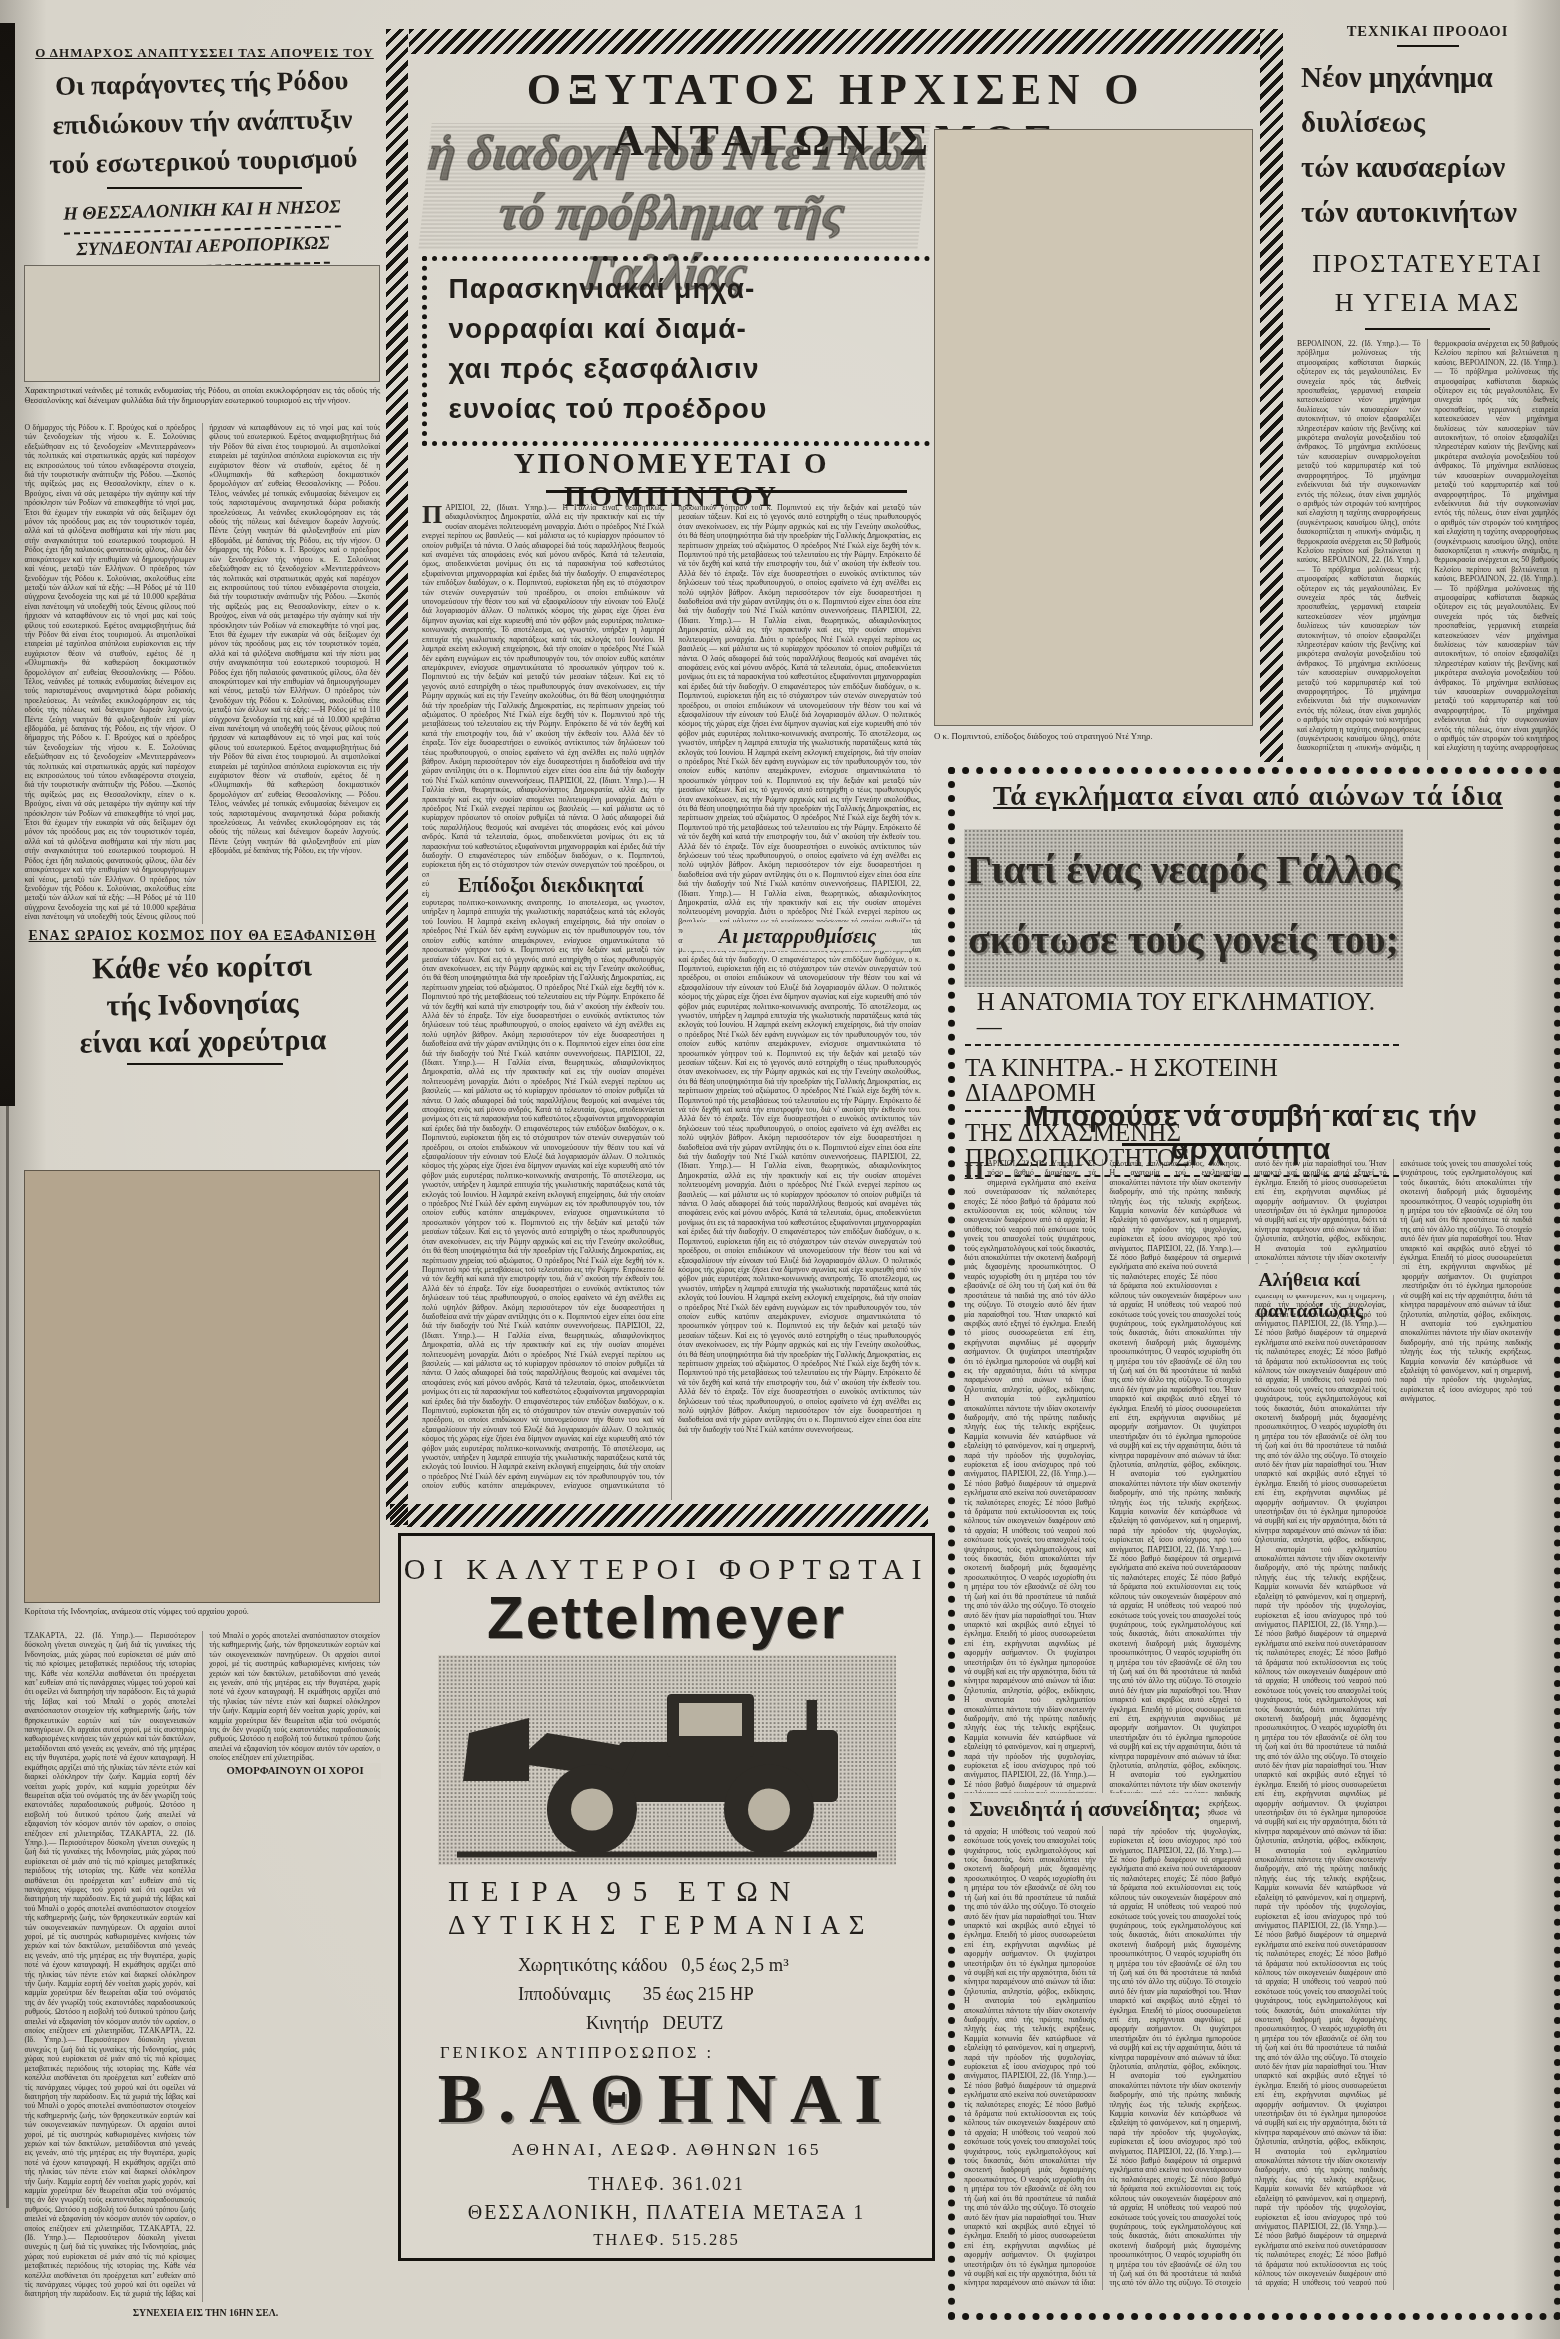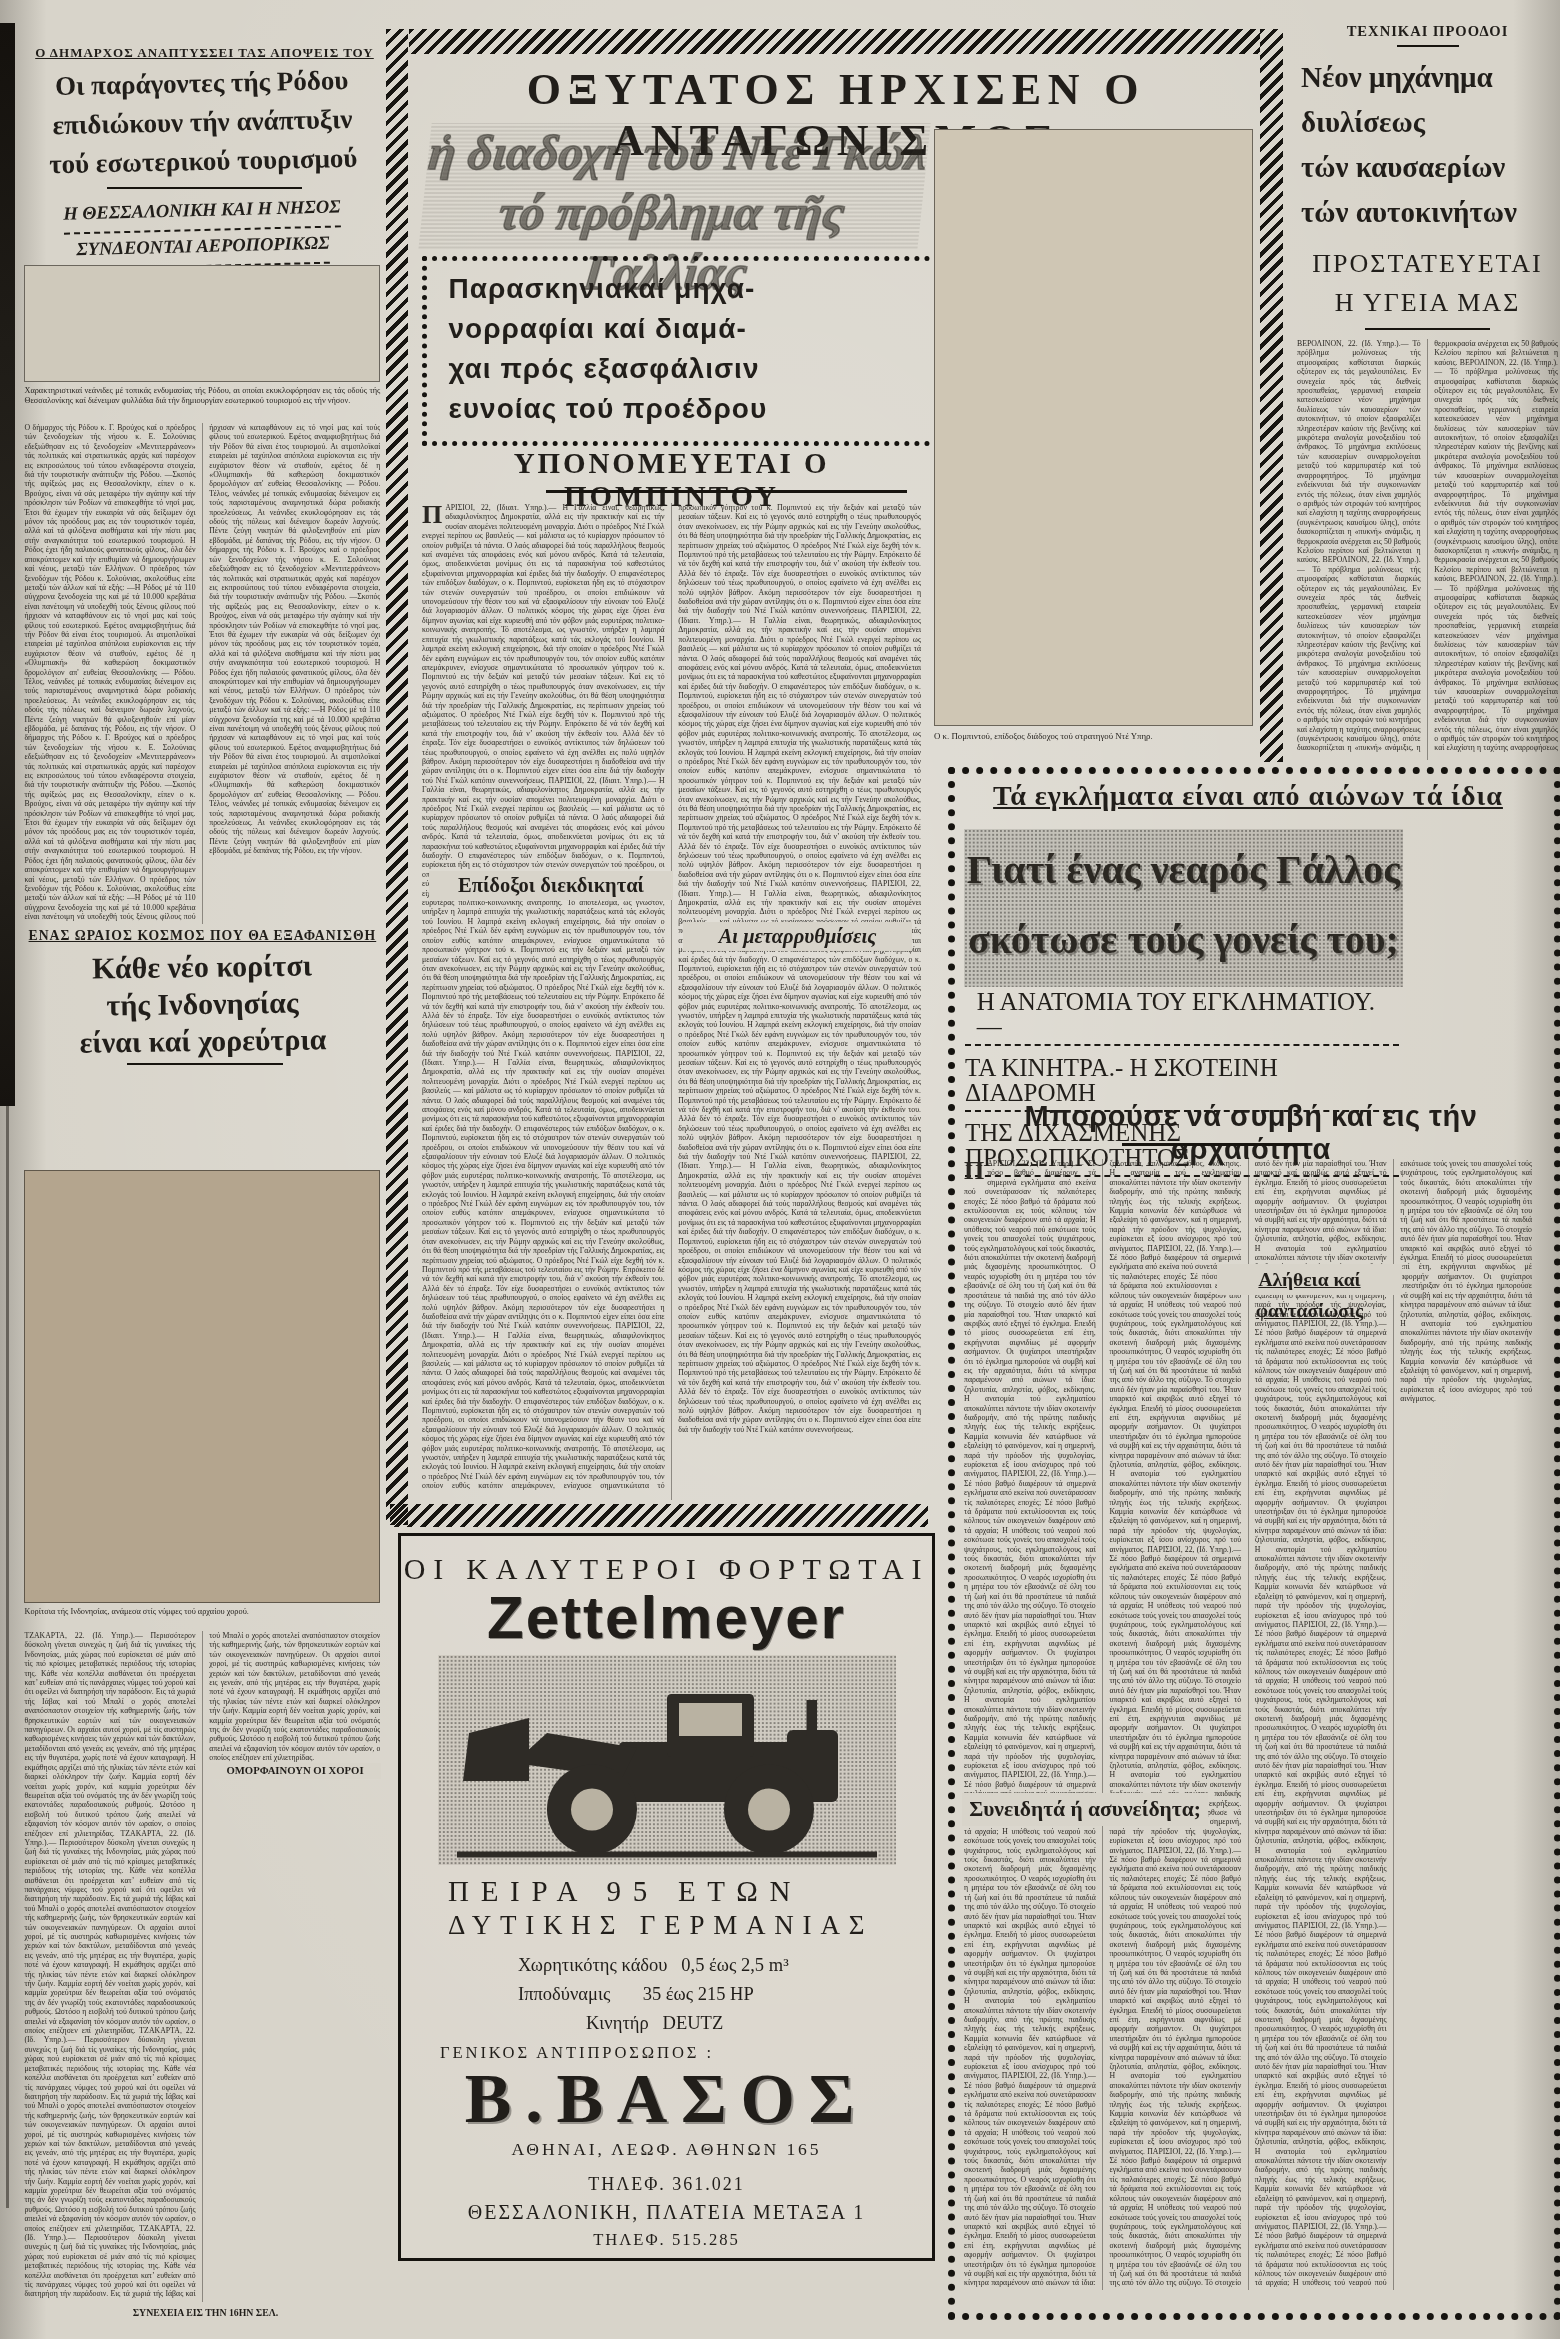--- a/index.html
+++ b/index.html
@@ -136,21 +136,21 @@
     <div style="padding-left:11.7px;">Η ΑΝΑΤΟΜΙΑ ΤΟΥ ΕΓΚΛΗΜΑΤΙΟΥ.—</div>
     <div class="dashrule" style="margin:4.9px 0 8.8px 0;"></div>
     <div>ΤΑ ΚΙΝΗΤΡΑ.- Η ΣΚΟΤΕΙΝΗ ΔΙΑΔΡΟΜΗ</div>
     <div class="dashrule" style="margin:4.9px 0 8.8px 0;"></div>
     <div>ΤΗΣ ΔΙΧΑΣΜΕΝΗΣ ΠΡΟΣΩΠΙΚΟΤΗΤΟΣ</div>
     <div class="dashrule" style="margin:4.9px 0 0 0;"></div>
   </div>
   <div class="abs sans ctr" style="left:961px;top:1100px;width:580px;font-weight:bold;font-size:29px;letter-spacing:0.5px;">Μπορούσε νά συμβή καί εις τήν αρχαιότητα</div>
   <div class="abs rule" style="left:1122px;top:1143px;width:185px;height:2.9px;"></div>
   <div class="abs bodytxt cols4 dropcap" style="left:964px;top:1159px;width:568px;height:1131px;">ΠΑΡΙΣΙΟΙ, 22, (Ιδ. Υπηρ.).— Σέ πόσο βαθμό διαφέρουν τά σημερινά εγκλήματα από εκείνα πού συνετάρασσαν τίς παλαιότερες εποχές; Σέ πόσο βαθμό τά δράματα πού εκτυλίσσονται εις τούς κόλπους τών οικογενειών διαφέρουν από τά αρχαία; Η υπόθεσις τού νεαρού πού εσκότωσε τούς γονείς του απασχολεί τούς ψυχιάτρους, τούς εγκληματολόγους καί τούς δικαστάς, διότι αποκαλύπτει τήν σκοτεινή διαδρομή μιάς διχασμένης προσωπικότητος. Ο νεαρός ισχυρίσθη ότι η μητέρα του τόν εβασάνιζε σέ όλη του τή ζωή καί ότι θά προστάτευε τά παιδιά της από τόν άλλο της σύζυγο. Τό στοιχείο αυτό δέν ήταν μία παραίσθησί του. Ήταν υπαρκτό καί ακριβώς αυτό εξηγεί τό έγκλημα. Επειδή τό μίσος συσσωρεύεται επί έτη, εκρήγνυται αιφνιδίως μέ αφορμήν ασήμαντον. Οι ψυχίατροι υπεστήριξαν ότι τό έγκλημα ημπορούσε νά συμβή καί εις τήν αρχαιότητα, διότι τά κίνητρα παραμένουν από αιώνων τά ίδια: ζηλοτυπία, απληστία, φόβος, εκδίκησις. Η ανατομία τού εγκληματίου αποκαλύπτει πάντοτε τήν ιδίαν σκοτεινήν διαδρομήν, από τής πρώτης παιδικής πληγής έως τής τελικής εκρήξεως. Καμμία κοινωνία δέν κατώρθωσε νά εξαλείψη τό φαινόμενον, καί η σημερινή, παρά τήν πρόοδον τής ψυχολογίας, ευρίσκεται εξ ίσου ανίσχυρος πρό τού αινίγματος.  ΠΑΡΙΣΙΟΙ, 22, (Ιδ. Υπηρ.).— Σέ πόσο βαθμό διαφέρουν τά σημερινά εγκλήματα από εκείνα πού συνετάρασσαν τίς παλαιότερες εποχές; Σέ πόσο βαθμό τά δράματα πού εκτυλίσσονται εις τούς κόλπους τών οικογενειών διαφέρουν από τά αρχαία; Η υπόθεσις τού νεαρού πού εσκότωσε τούς γονείς του απασχολεί τούς ψυχιάτρους, τούς εγκληματολόγους καί τούς δικαστάς, διότι αποκαλύπτει τήν σκοτεινή διαδρομή μιάς διχασμένης προσωπικότητος. Ο νεαρός ισχυρίσθη ότι η μητέρα του τόν εβασάνιζε σέ όλη του τή ζωή καί ότι θά προστάτευε τά παιδιά της από τόν άλλο της σύζυγο. Τό στοιχείο αυτό δέν ήταν μία παραίσθησί του. Ήταν υπαρκτό καί ακριβώς αυτό εξηγεί τό έγκλημα. Επειδή τό μίσος συσσωρεύεται επί έτη, εκρήγνυται αιφνιδίως μέ αφορμήν ασήμαντον. Οι ψυχίατροι υπεστήριξαν ότι τό έγκλημα ημπορούσε νά συμβή καί εις τήν αρχαιότητα, διότι τά κίνητρα παραμένουν από αιώνων τά ίδια: ζηλοτυπία, απληστία, φόβος, εκδίκησις. Η ανατομία τού εγκληματίου αποκαλύπτει πάντοτε τήν ιδίαν σκοτεινήν διαδρομήν, από τής πρώτης παιδικής πληγής έως τής τελικής εκρήξεως. Καμμία κοινωνία δέν κατώρθωσε νά εξαλείψη τό φαινόμενον, καί η σημερινή, παρά τήν πρόοδον τής ψυχολογίας, ευρίσκεται εξ ίσου ανίσχυρος πρό τού αινίγματος.  ΠΑΡΙΣΙΟΙ, 22, (Ιδ. Υπηρ.).— Σέ πόσο βαθμό διαφέρουν τά σημερινά εγκλήματα από εκείνα πού συνετάρασσαν τίς παλαιότερες εποχές; Σέ πόσο βαθμό τά δράματα πού εκτυλίσσονται εις τούς κόλπους τών οικογενειών διαφέρουν από τά αρχαία; Η υπόθεσις τού νεαρού πού εσκότωσε τούς γονείς του απασχολεί τούς ψυχιάτρους, τούς εγκληματολόγους καί τούς δικαστάς, διότι αποκαλύπτει τήν σκοτεινή διαδρομή μιάς διχασμένης προσωπικότητος. Ο νεαρός ισχυρίσθη ότι η μητέρα του τόν εβασάνιζε σέ όλη του τή ζωή καί ότι θά προστάτευε τά παιδιά της από τόν άλλο της σύζυγο. Τό στοιχείο αυτό δέν ήταν μία παραίσθησί του. Ήταν υπαρκτό καί ακριβώς αυτό εξηγεί τό έγκλημα. Επειδή τό μίσος συσσωρεύεται επί έτη, εκρήγνυται αιφνιδίως μέ αφορμήν ασήμαντον. Οι ψυχίατροι υπεστήριξαν ότι τό έγκλημα ημπορούσε νά συμβή καί εις τήν αρχαιότητα, διότι τά κίνητρα παραμένουν από αιώνων τά ίδια: ζηλοτυπία, απληστία, φόβος, εκδίκησις. Η ανατομία τού εγκληματίου αποκαλύπτει πάντοτε τήν ιδίαν σκοτεινήν διαδρομήν, από τής πρώτης παιδικής πληγής έως τής τελικής εκρήξεως. Καμμία κοινωνία δέν κατώρθωσε νά εξαλείψη τό φαινόμενον, καί η σημερινή, παρά τήν πρόοδον τής ψυχολογίας, ευρίσκεται εξ ίσου ανίσχυρος πρό τού αινίγματος.  ΠΑΡΙΣΙΟΙ, 22, (Ιδ. Υπηρ.).— Σέ πόσο βαθμό διαφέρουν τά σημερινά εγκλήματα από εκείνα πού συνετάρασσαν τίς παλαιότερες εποχές; Σέ πόσο βαθμό τά δράματα πού εκτυλίσσονται εις τούς κόλπους τών οικογενειών διαφέρουν από τά αρχαία; Η υπόθεσις τού νεαρού πού εσκότωσε τούς γονείς του απασχολεί τούς ψυχιάτρους, τούς εγκληματολόγους καί τούς δικαστάς, διότι αποκαλύπτει τήν σκοτεινή διαδρομή μιάς διχασμένης προσωπικότητος. Ο νεαρός ισχυρίσθη ότι η μητέρα του τόν εβασάνιζε σέ όλη του τή ζωή καί ότι θά προστάτευε τά παιδιά της από τόν άλλο της σύζυγο. Τό στοιχείο αυτό δέν ήταν μία παραίσθησί του. Ήταν υπαρκτό καί ακριβώς αυτό εξηγεί τό έγκλημα. Επειδή τό μίσος συσσωρεύεται επί έτη, εκρήγνυται αιφνιδίως μέ αφορμήν ασήμαντον. Οι ψυχίατροι υπεστήριξαν ότι τό έγκλημα ημπορούσε νά συμβή καί εις τήν αρχαιότητα, διότι τά κίνητρα παραμένουν από αιώνων τά ίδια: ζηλοτυπία, απληστία, φόβος, εκδίκησις. Η ανατομία τού εγκληματίου αποκαλύπτει πάντοτε τήν ιδίαν σκοτεινήν διαδρομήν, από τής πρώτης παιδικής πληγής έως τής τελικής εκρήξεως. Καμμία κοινωνία δέν κατώρθωσε νά εξαλείψη τό φαινόμενον, καί η σημερινή, παρά τήν πρόοδον τής ψυχολογίας, ευρίσκεται εξ ίσου ανίσχυρος πρό τού αινίγματος.  ΠΑΡΙΣΙΟΙ, 22, (Ιδ. Υπηρ.).— Σέ πόσο βαθμό διαφέρουν τά σημερινά εγκλήματα από εκείνα πού συνετάρασσαν τίς παλαιότερες εποχές; Σέ πόσο βαθμό τά δράματα πού εκτυλίσσονται εις τούς κόλπους τών οικογενειών διαφέρουν από τά αρχαία; Η υπόθεσις τού νεαρού πού εσκότωσε τούς γονείς του απασχολεί τούς ψυχιάτρους, τούς εγκληματολόγους καί τούς δικαστάς, διότι αποκαλύπτει τήν σκοτεινή διαδρομή μιάς διχασμένης προσωπικότητος. Ο νεαρός ισχυρίσθη ότι η μητέρα του τόν εβασάνιζε σέ όλη του τή ζωή καί ότι θά προστάτευε τά παιδιά της από τόν άλλο της σύζυγο. Τό στοιχείο αυτό δέν ήταν μία παραίσθησί του. Ήταν υπαρκτό καί ακριβώς αυτό εξηγεί τό έγκλημα. Επειδή τό μίσος συσσωρεύεται επί έτη, εκρήγνυται αιφνιδίως μέ αφορμήν ασήμαντον. Οι ψυχίατροι υπεστήριξαν ότι τό έγκλημα ημπορούσε νά συμβή καί εις τήν αρχαιότητα, διότι τά κίνητρα παραμένουν από αιώνων τά ίδια: ζηλοτυπία, απληστία, φόβος, εκδίκησις. Η ανατομία τού εγκληματίου αποκαλύπτει πάντοτε τήν ιδίαν σκοτεινήν διαδρομήν, από τής πρώτης παιδικής πληγής έως τής τελικής εκρήξεως. Καμμία κοινωνία δέν κατώρθωσε νά εξαλείψη τό φαινόμενον, καί η σημερινή, παρά τήν πρόοδον τής ψυχολογίας, ευρίσκεται εξ ίσου ανίσχυρος πρό τού αινίγματος.  ΠΑΡΙΣΙΟΙ, 22, (Ιδ. Υπηρ.).— Σέ πόσο βαθμό διαφέρουν τά σημερινά εγκλήματα από εκείνα πού συνετάρασσαν τίς παλαιότερες εποχές; Σέ πόσο βαθμό τά δράματα πού εκτυλίσσονται εις τούς κόλπους τών οικογενειών διαφέρουν από τά αρχαία; Η υπόθεσις τού νεαρού πού εσκότωσε τούς γονείς του απασχολεί τούς ψυχιάτρους, τούς εγκληματολόγους καί τούς δικαστάς, διότι αποκαλύπτει τήν σκοτεινή διαδρομή μιάς διχασμένης προσωπικότητος. Ο νεαρός ισχυρίσθη ότι η μητέρα του τόν εβασάνιζε σέ όλη του τή ζωή καί ότι θά προστάτευε τά παιδιά της από τόν άλλο της σύζυγο. Τό στοιχείο αυτό δέν ήταν μία παραίσθησί του. Ήταν υπαρκτό καί ακριβώς αυτό εξηγεί τό έγκλημα. Επειδή τό μίσος συσσωρεύεται επί έτη, εκρήγνυται αιφνιδίως μέ αφορμήν ασήμαντον. Οι ψυχίατροι υπεστήριξαν ότι τό έγκλημα ημπορούσε νά συμβή καί εις τήν αρχαιότητα, διότι τά κίνητρα παραμένουν από αιώνων τά ίδια: ζηλοτυπία, απληστία, φόβος, εκδίκησις. Η ανατομία τού εγκληματίου αποκαλύπτει πάντοτε τήν ιδίαν σκοτεινήν διαδρομήν, από τής πρώτης παιδικής πληγής έως τής τελικής εκρήξεως. Καμμία κοινωνία δέν κατώρθωσε νά εξαλείψη τό φαινόμενον, καί η σημερινή, παρά τήν πρόοδον τής ψυχολογίας, ευρίσκεται εξ ίσου ανίσχυρος πρό τού αινίγματος.  ΠΑΡΙΣΙΟΙ, 22, (Ιδ. Υπηρ.).— Σέ πόσο βαθμό διαφέρουν τά σημερινά εγκλήματα από εκείνα πού συνετάρασσαν τίς παλαιότερες εποχές; Σέ πόσο βαθμό τά δράματα πού εκτυλίσσονται εις τούς κόλπους τών οικογενειών διαφέρουν από τά αρχαία; Η υπόθεσις τού νεαρού πού εσκότωσε τούς γονείς του απασχολεί τούς ψυχιάτρους, τούς εγκληματολόγους καί τούς δικαστάς, διότι αποκαλύπτει τήν σκοτεινή διαδρομή μιάς διχασμένης προσωπικότητος. Ο νεαρός ισχυρίσθη ότι η μητέρα του τόν εβασάνιζε σέ όλη του τή ζωή καί ότι θά προστάτευε τά παιδιά της από τόν άλλο της σύζυγο. Τό στοιχείο αυτό δέν ήταν μία παραίσθησί του. Ήταν υπαρκτό καί ακριβώς αυτό εξηγεί τό έγκλημα. Επειδή τό μίσος συσσωρεύεται επί έτη, εκρήγνυται αιφνιδίως μέ αφορμήν ασήμαντον. Οι ψυχίατροι υπεστήριξαν ότι τό έγκλημα ημπορούσε νά συμβή καί εις τήν αρχαιότητα, διότι τά κίνητρα παραμένουν από αιώνων τά ίδια: ζηλοτυπία, απληστία, φόβος, εκδίκησις. Η ανατομία τού εγκληματίου αποκαλύπτει πάντοτε τήν ιδίαν σκοτεινήν διαδρομήν, από τής πρώτης παιδικής πληγής έως τής τελικής εκρήξεως. Καμμία κοινωνία δέν κατώρθωσε νά εξαλείψη τό φαινόμενον, καί η σημερινή, παρά τήν πρόοδον τής ψυχολογίας, ευρίσκεται εξ ίσου ανίσχυρος πρό τού αινίγματος.  ΠΑΡΙΣΙΟΙ, 22, (Ιδ. Υπηρ.).— Σέ πόσο βαθμό διαφέρουν τά σημερινά εγκλήματα από εκείνα πού συνετάρασσαν τίς παλαιότερες εποχές; Σέ πόσο βαθμό τά δράματα πού εκτυλίσσονται εις τούς κόλπους τών οικογενειών διαφέρουν από τά αρχαία; Η υπόθεσις τού νεαρού πού εσκότωσε τούς γονείς του απασχολεί τούς ψυχιάτρους, τούς εγκληματολόγους καί τούς δικαστάς, διότι αποκαλύπτει τήν σκοτεινή διαδρομή μιάς διχασμένης προσωπικότητος. Ο νεαρός ισχυρίσθη ότι η μητέρα του τόν εβασάνιζε σέ όλη του τή ζωή καί ότι θά προστάτευε τά παιδιά της από τόν άλλο της σύζυγο. Τό στοιχείο αυτό δέν ήταν μία παραίσθησί του. Ήταν υπαρκτό καί ακριβώς αυτό εξηγεί τό έγκλημα. Επειδή τό μίσος συσσωρεύεται επί έτη, εκρήγνυται αιφνιδίως μέ αφορμήν ασήμαντον. Οι ψυχίατροι υπεστήριξαν ότι τό έγκλημα ημπορούσε νά συμβή καί εις τήν αρχαιότητα, διότι τά κίνητρα παραμένουν από αιώνων τά ίδια: ζηλοτυπία, απληστία, φόβος, εκδίκησις. Η ανατομία τού εγκληματίου αποκαλύπτει πάντοτε τήν ιδίαν σκοτεινήν διαδρομήν, από τής πρώτης παιδικής πληγής έως τής τελικής εκρήξεως. Καμμία κοινωνία δέν κατώρθωσε νά εξαλείψη τό φαινόμενον, καί η σημερινή, παρά τήν πρόοδον τής ψυχολογίας, ευρίσκεται εξ ίσου ανίσχυρος πρό τού αινίγματος.  ΠΑΡΙΣΙΟΙ, 22, (Ιδ. Υπηρ.).— Σέ πόσο βαθμό διαφέρουν τά σημερινά εγκλήματα από εκείνα πού συνετάρασσαν τίς παλαιότερες εποχές; Σέ πόσο βαθμό τά δράματα πού εκτυλίσσονται εις τούς κόλπους τών οικογενειών διαφέρουν από τά αρχαία; Η υπόθεσις τού νεαρού πού εσκότωσε τούς γονείς του απασχολεί τούς ψυχιάτρους, τούς εγκληματολόγους καί τούς δικαστάς, διότι αποκαλύπτει τήν σκοτεινή διαδρομή μιάς διχασμένης προσωπικότητος. Ο νεαρός ισχυρίσθη ότι η μητέρα του τόν εβασάνιζε σέ όλη του τή ζωή καί ότι θά προστάτευε τά παιδιά της από τόν άλλο της σύζυγο. Τό στοιχείο αυτό δέν ήταν μία παραίσθησί του. Ήταν υπαρκτό καί ακριβώς αυτό εξηγεί τό έγκλημα. Επειδή τό μίσος συσσωρεύεται επί έτη, εκρήγνυται αιφνιδίως μέ αφορμήν ασήμαντον. Οι ψυχίατροι υπεστήριξαν ότι τό έγκλημα ημπορούσε νά συμβή καί εις τήν αρχαιότητα, διότι τά κίνητρα παραμένουν από αιώνων τά ίδια: ζηλοτυπία, απληστία, φόβος, εκδίκησις. Η ανατομία τού εγκληματίου αποκαλύπτει πάντοτε τήν ιδίαν σκοτεινήν διαδρομήν, από τής πρώτης παιδικής πληγής έως τής τελικής εκρήξεως. Καμμία κοινωνία δέν κατώρθωσε νά εξαλείψη τό φαινόμενον, καί η σημερινή, παρά τήν πρόοδον τής ψυχολογίας, ευρίσκεται εξ ίσου ανίσχυρος πρό τού αινίγματος.  ΠΑΡΙΣΙΟΙ, 22, (Ιδ. Υπηρ.).— Σέ πόσο βαθμό διαφέρουν τά σημερινά εγκλήματα από εκείνα πού συνετάρασσαν τίς παλαιότερες εποχές; Σέ πόσο βαθμό τά δράματα πού εκτυλίσσονται εις τούς κόλπους τών οικογενειών διαφέρουν από τά αρχαία; Η υπόθεσις τού νεαρού πού εσκότωσε τούς γονείς του απασχολεί τούς ψυχιάτρους, τούς εγκληματολόγους καί τούς δικαστάς, διότι αποκαλύπτει τήν σκοτεινή διαδρομή μιάς διχασμένης προσωπικότητος. Ο νεαρός ισχυρίσθη ότι η μητέρα του τόν εβασάνιζε σέ όλη του τή ζωή καί ότι θά προστάτευε τά παιδιά της από τόν άλλο της σύζυγο. Τό στοιχείο αυτό δέν ήταν μία παραίσθησί του. Ήταν υπαρκτό καί ακριβώς αυτό εξηγεί τό έγκλημα. Επειδή τό μίσος συσσωρεύεται επί έτη, εκρήγνυται αιφνιδίως μέ αφορμήν ασήμαντον. Οι ψυχίατροι υπεστήριξαν ότι τό έγκλημα ημπορούσε νά συμβή καί εις τήν αρχαιότητα, διότι τά κίνητρα παραμένουν από αιώνων τά ίδια: ζηλοτυπία, απληστία, φόβος, εκδίκησις. Η ανατομία τού εγκληματίου αποκαλύπτει πάντοτε τήν ιδίαν σκοτεινήν διαδρομήν, από τής πρώτης παιδικής πληγής έως τής τελικής εκρήξεως. Καμμία κοινωνία δέν κατώρθωσε νά εξαλείψη τό φαινόμενον, καί η σημερινή, παρά τήν πρόοδον τής ψυχολογίας, ευρίσκεται εξ ίσου ανίσχυρος πρό τού αινίγματος.  ΠΑΡΙΣΙΟΙ, 22, (Ιδ. Υπηρ.).— Σέ πόσο βαθμό διαφέρουν τά σημερινά εγκλήματα από εκείνα πού συνετάρασσαν τίς παλαιότερες εποχές; Σέ πόσο βαθμό τά δράματα πού εκτυλίσσονται εις τούς κόλπους τών οικογενειών διαφέρουν από τά αρχαία; Η υπόθεσις τού νεαρού πού εσκότωσε τούς γονείς του απασχολεί τούς ψυχιάτρους, τούς εγκληματολόγους καί τούς δικαστάς, διότι αποκαλύπτει τήν σκοτεινή διαδρομή μιάς διχασμένης προσωπικότητος. Ο νεαρός ισχυρίσθη ότι η μητέρα του τόν εβασάνιζε σέ όλη του τή ζωή καί ότι θά προστάτευε τά παιδιά της από τόν άλλο της σύζυγο. Τό στοιχείο αυτό δέν ήταν μία παραίσθησί του. Ήταν υπαρκτό καί ακριβώς αυτό εξηγεί τό έγκλημα. Επειδή τό μίσος συσσωρεύεται επί έτη, εκρήγνυται αιφνιδίως μέ αφορμήν ασήμαντον. Οι ψυχίατροι υπεστήριξαν ότι τό έγκλημα ημπορούσε νά συμβή καί εις τήν αρχαιότητα, διότι τά κίνητρα παραμένουν από αιώνων τά ίδια: ζηλοτυπία, απληστία, φόβος, εκδίκησις. Η ανατομία τού εγκληματίου αποκαλύπτει πάντοτε τήν ιδίαν σκοτεινήν διαδρομήν, από τής πρώτης παιδικής πληγής έως τής τελικής εκρήξεως. Καμμία κοινωνία δέν κατώρθωσε νά εξαλείψη τό φαινόμενον, καί η σημερινή, παρά τήν πρόοδον τής ψυχολογίας, ευρίσκεται εξ ίσου ανίσχυρος πρό τού αινίγματος.  ΠΑΡΙΣΙΟΙ, 22, (Ιδ. Υπηρ.).— Σέ πόσο βαθμό διαφέρουν τά σημερινά εγκλήματα από εκείνα πού συνετάρασσαν τίς παλαιότερες εποχές; Σέ πόσο βαθμό τά δράματα πού εκτυλίσσονται εις τούς κόλπους τών οικογενειών διαφέρουν από τά αρχαία; Η υπόθεσις τού νεαρού πού εσκότωσε τούς γονείς του απασχολεί τούς ψυχιάτρους, τούς εγκληματολόγους καί τούς δικαστάς, διότι αποκαλύπτει τήν σκοτεινή διαδρομή μιάς διχασμένης προσωπικότητος. Ο νεαρός ισχυρίσθη ότι η μητέρα του τόν εβασάνιζε σέ όλη του τή ζωή καί ότι θά προστάτευε τά παιδιά της από τόν άλλο της σύζυγο. Τό στοιχείο αυτό δέν ήταν μία παραίσθησί του. Ήταν υπαρκτό καί ακριβώς αυτό εξηγεί τό έγκλημα. Επειδή τό μίσος συσσωρεύεται επί έτη, εκρήγνυται αιφνιδίως μέ αφορμήν ασήμαντον. Οι ψυχίατροι υπεστήριξαν ότι τό έγκλημα ημπορούσε νά συμβή καί εις τήν αρχαιότητα, διότι τά κίνητρα παραμένουν από αιώνων τά ίδια: ζηλοτυπία, απληστία, φόβος, εκδίκησις. Η ανατομία τού εγκληματίου αποκαλύπτει πάντοτε τήν ιδίαν σκοτεινήν διαδρομήν, από τής πρώτης παιδικής πληγής έως τής τελικής εκρήξεως. Καμμία κοινωνία δέν κατώρθωσε νά εξαλείψη τό φαινόμενον, καί η σημερινή, παρά τήν πρόοδον τής ψυχολογίας, ευρίσκεται εξ ίσου ανίσχυρος πρό τού αινίγματος. </div>
-  <div class="abs midhead" style="left:1217px;top:1264px;width:185px;height:31px;font-size:19.5px;line-height:31px;text-decoration:underline;">Αλήθεια καί φαντασίωσις</div>
+  <div class="abs midhead" style="left:1217px;top:1264px;width:185px;height:31px;font-size:19.5px;line-height:31px;">Αλήθεια καί φαντασίωσις</div>
   <div class="abs midhead" style="left:962px;top:1793px;width:246px;height:33px;font-size:21.5px;line-height:33px;">Συνειδητά ή ασυνείδητα;</div>
 
   <div class="abs hatch" style="left:390px;top:1504px;width:538px;height:23.4px;"></div>
 
   <div class="abs" style="left:398px;top:1533px;width:531px;height:722px;border:3.9px solid #15130f;background:rgba(225,221,212,.35);">
     <div class="ctr" style="margin-top:15.6px;font-size:30px;letter-spacing:7.8px;">ΟΙ ΚΑΛΥΤΕΡΟΙ ΦΟΡΤΩΤΑΙ</div>
     <div class="ctr sans" style="font-weight:bold;font-size:60px;letter-spacing:2px;line-height:64px;text-shadow:1px 1px 0 rgba(20,18,14,.4);">Zettelmeyer</div>
     <div class="halftone" style="margin:5.9px auto 0 auto;width:458px;height:210px;background-color:rgba(180,174,162,.35);">
       <svg width="458" height="210" viewBox="0 0 300 140" xmlns="http://www.w3.org/2000/svg">
         <g fill="#2e2b26">
@@ -177,21 +177,21 @@
     </div>
     <div style="margin:7.8px 0 0 117px;font-size:18.5px;">
       <span>Ιπποδύναμις</span>&nbsp;&nbsp;&nbsp;&nbsp;&nbsp;&nbsp;
       <span>35 έως 215 HP</span>
     </div>
     <div style="margin:7.8px 0 0 185px;font-size:18.5px;">
       <span>Κινητήρ</span>&nbsp;&nbsp;
       <span>DEUTZ</span>
     </div>
     <div style="margin:9.8px 0 0 39px;font-size:16.6px;letter-spacing:2.9px;">ΓΕΝΙΚΟΣ ΑΝΤΙΠΡΟΣΩΠΟΣ :</div>
-    <div class="ctr" style="font-weight:bold;font-size:70px;letter-spacing:13.7px;line-height:72px;text-shadow:2px 2px 0 rgba(20,18,14,.35);">Β.ΒΑΣΟΣ</div>
+    <div class="ctr" style="font-weight:bold;font-size:70px;letter-spacing:13.7px;line-height:72px;text-shadow:2px 2px 0 rgba(20,18,14,.35);">Β.ΑΘΗΝΑΙ</div>
     <div class="ctr" style="font-size:17.6px;letter-spacing:2.9px;margin-top:3.9px;">ΑΘΗΝΑΙ, ΛΕΩΦ. ΑΘΗΝΩΝ 165</div>
     <div class="ctr" style="font-size:18px;letter-spacing:2px;margin-top:14px;">ΤΗΛΕΦ. 361.021</div>
     <div class="ctr" style="font-size:20px;letter-spacing:2px;margin-top:5.9px;">ΘΕΣΣΑΛΟΝΙΚΗ, ΠΛΑΤΕΙΑ ΜΕΤΑΞΑ 1</div>
     <div class="ctr" style="font-size:16.6px;letter-spacing:2px;margin-top:5.9px;">ΤΗΛΕΦ. 515.285</div>
   </div>
 
 </div>
 
 
 </body></html>

